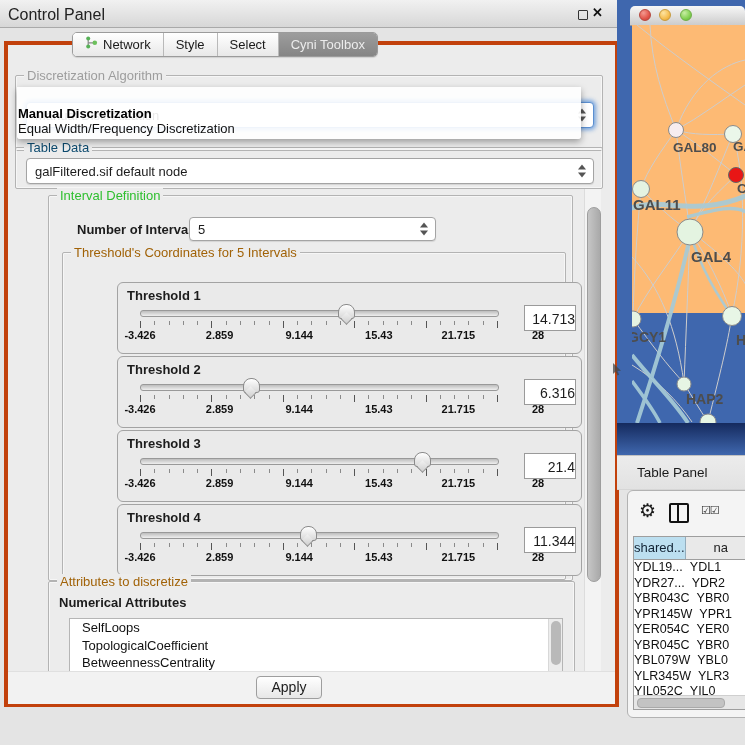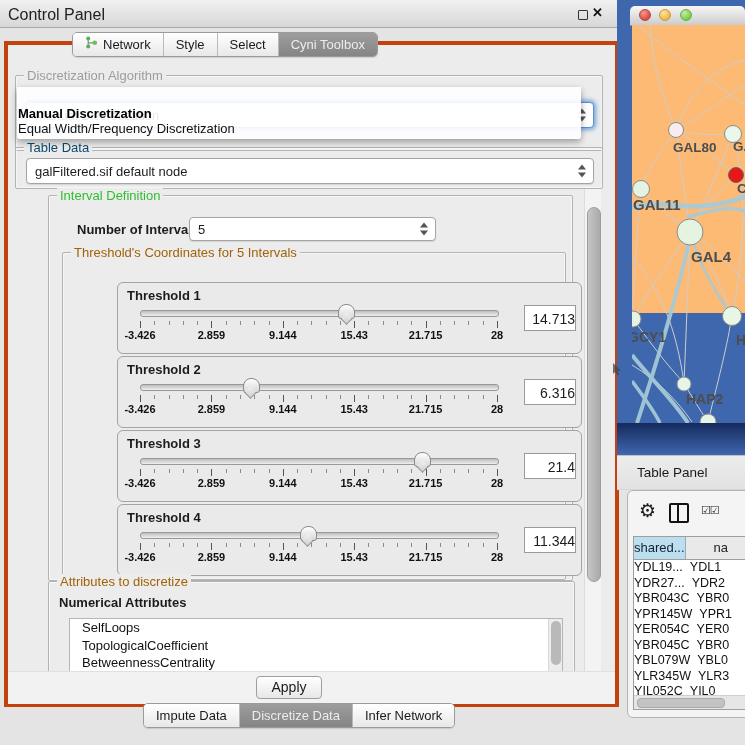--- a/index.html
+++ b/index.html
@@ -57,21 +57,21 @@
   .track{position:absolute;left:0;top:3px;width:100%;height:5px;border:1px solid #999;border-radius:3px;
     background:linear-gradient(#bdbdbd,#efefef);}
   .thumb{position:absolute;top:-3px;width:15px;height:13px;margin-left:-8px;z-index:3;
     background:linear-gradient(#fefefe,#d8d8d8);border:1px solid #8b8b8b;border-radius:8px 8px 3px 3px;}
   .thumb::after{content:'';position:absolute;left:2.6px;top:8.5px;width:8px;height:8px;
     background:linear-gradient(135deg,#f2f2f2,#cfcfcf);border:1px solid #8b8b8b;border-top:none;border-left:none;transform:rotate(45deg);}
   .ticks-min{position:absolute;left:0;top:14px;width:358px;height:4px;
     background:repeating-linear-gradient(to right,#8a8a8a 0 1px,transparent 1px 14.28px);}
   .ticks-maj{position:absolute;left:0;top:14px;width:358px;height:7px;
     background:repeating-linear-gradient(to right,#555 0 1px,transparent 1px 71.4px);}
-  .scale{position:absolute;left:0;top:22px;width:357px;height:12px;}
+  .scale{position:absolute;left:0;top:22px;width:398px;height:12px;}
   .scale span{position:absolute;transform:translateX(-50%);font-size:11px;font-weight:bold;color:#111;white-space:nowrap;}
   .vbox{position:absolute;right:5px;top:22px;width:52px;height:26px;background:#fff;border:1px solid #9a9a9a;
     font-size:14px;line-height:26px;text-align:right;box-sizing:border-box;}
   
   .alist{position:absolute;left:20px;top:36px;width:492px;height:53px;background:#fff;border:1px solid #b5b5b5;overflow:hidden;}
   .alist .li{padding:1px 0 1px 12px;font-size:13px;line-height:15.5px;color:#111;}
   .lscroll{position:absolute;right:0;top:0;bottom:0;width:13px;background:#ececec;border-left:1px solid #d8d8d8;}
   .lthumb{position:absolute;top:2px;right:1px;width:10px;height:44px;background:#b9b9b9;border-radius:5px;}
   .applyrow{position:absolute;left:0;top:626px;width:607px;height:32px;background:#f2f2f2;z-index:10;border-top:1px solid #e0e0e0;}
   .applybtn{position:absolute;left:248px;top:4px;width:64px;height:21px;background:linear-gradient(#ffffff,#e7e7e7);
@@ -279,31 +279,20 @@
             <div class="li">TopologicalCoefficient</div>
             <div class="li">BetweennessCentrality</div>
           </div>
       </div>
 
       <div class="applyrow">
         <div class="applybtn">Apply</div>
       </div>
     </div>
 
-    <div class="tabgrp bot-tabs">
-      <div class="tab">
-          <span>Impute Data</span>
-        </div>
-      <div class="tab sel">
-          <span>Discretize Data</span>
-        </div>
-      <div class="tab">
-          <span>Infer Network</span>
-        </div>
-    </div>
   </div>
 
   <div class="net-win">
     <div class="net-titlebar">
       <span class="light lr"></span>
       <span class="light ly"></span>
       <span class="light lg"></span>
     </div>
     <div class="net-canvas">
       <svg width="113" height="398" viewBox="0 0 113 398">

